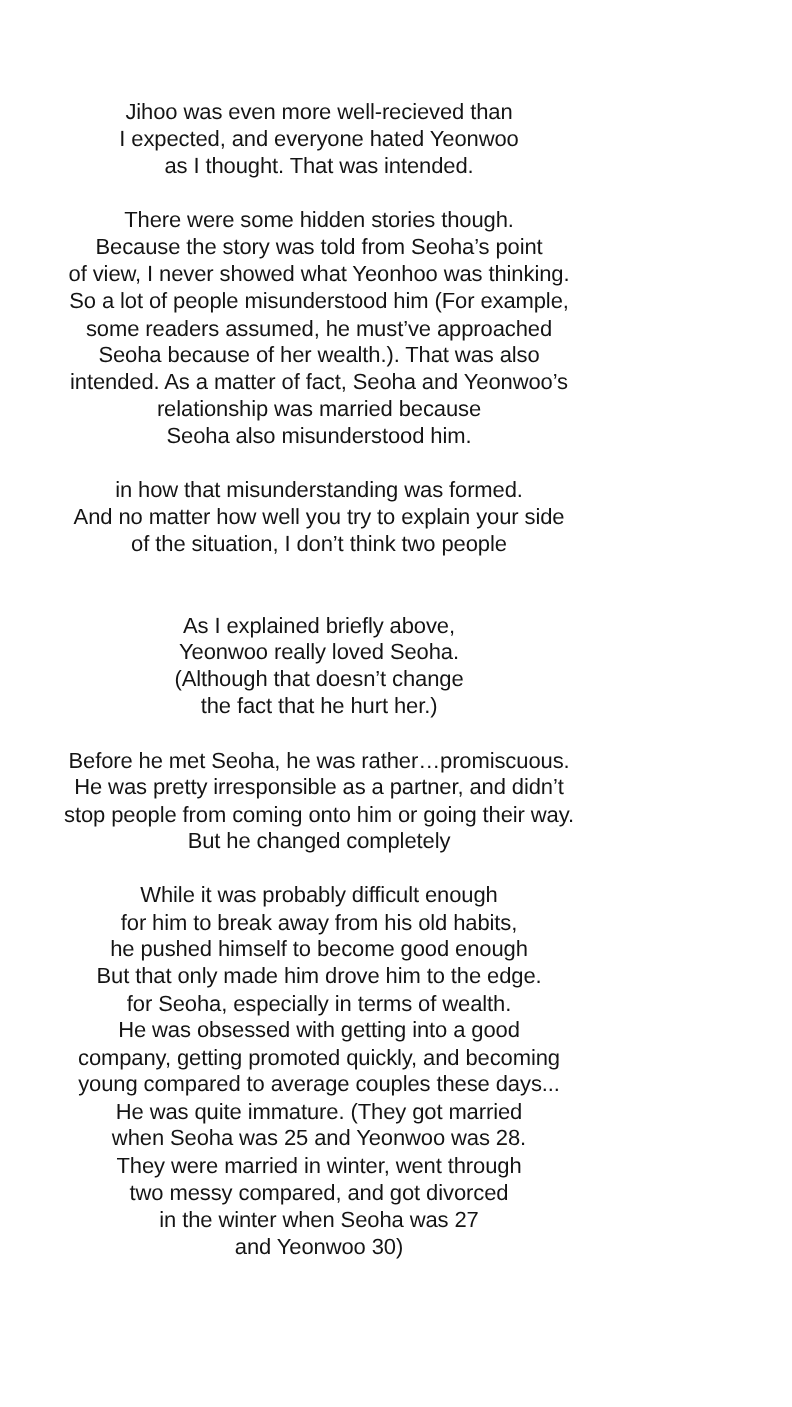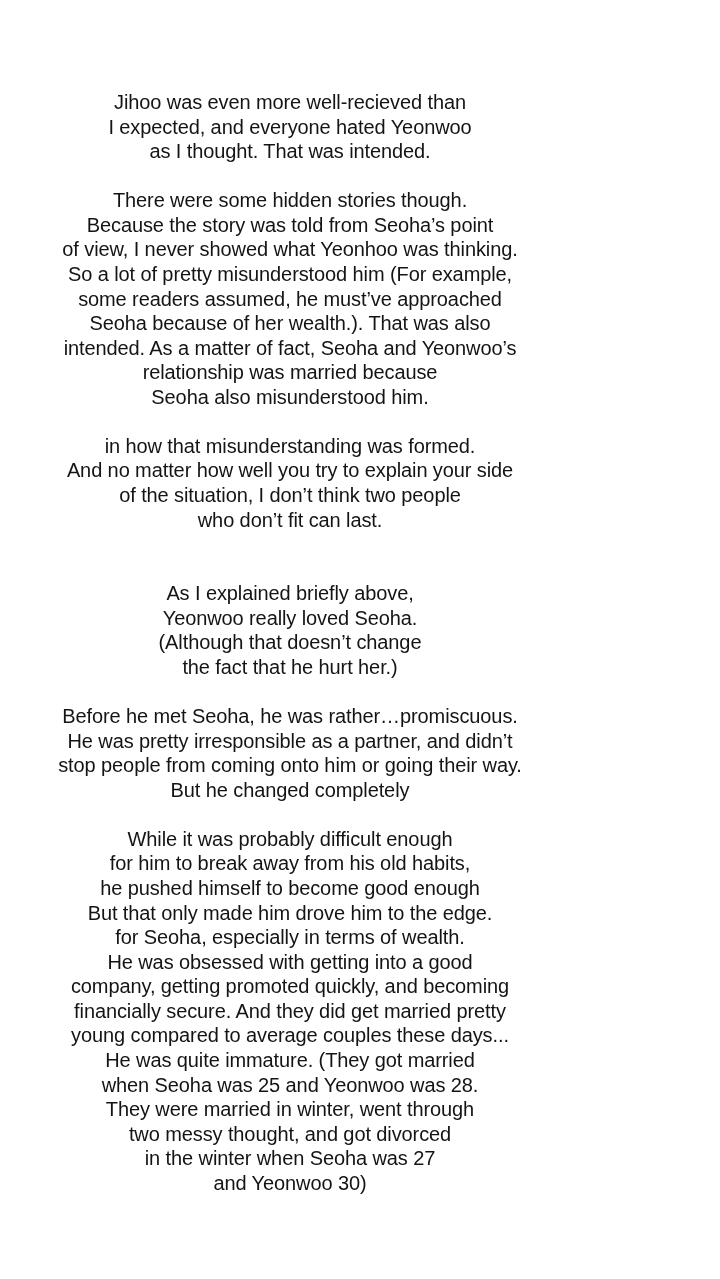--- a/index.html
+++ b/index.html
@@ -46,35 +46,34 @@
     <span class="line">I expected, and everyone hated Yeonwoo</span>
     <span class="line">as I thought. That was intended.</span>
   </div>
 
   <div class="gap1"></div>
 
   <div class="para">
     <span class="line">There were some hidden stories though.</span>
     <span class="line">Because the story was told from Seoha’s point</span>
     <span class="line">of view, I never showed what Yeonhoo was thinking.</span>
-    <span class="line">So a lot of pretty misunderstood him (For example,</span>
+    <span class="line">So a lot of people misunderstood him (For example,</span>
     <span class="line">some readers assumed, he must’ve approached</span>
     <span class="line">Seoha because of her wealth.). That was also</span>
     <span class="line">intended. As a matter of fact, Seoha and Yeonwoo’s</span>
     <span class="line">relationship was married because</span>
     <span class="line">Seoha also misunderstood him.</span>
   </div>
 
   <div class="gap1"></div>
 
   <div class="para">
     <span class="line">in how that misunderstanding was formed.</span>
     <span class="line">And no matter how well you try to explain your side</span>
     <span class="line">of the situation, I don’t think two people</span>
-    <span class="line">who don’t fit can last.</span>
   </div>
 
   <div class="gap2"></div>
 
   <div class="para">
     <span class="line">As I explained briefly above,</span>
     <span class="line">Yeonwoo really loved Seoha.</span>
     <span class="line">(Although that doesn’t change</span>
     <span class="line">the fact that he hurt her.)</span>
   </div>
@@ -91,23 +90,22 @@
   <div class="gap1"></div>
 
   <div class="para">
     <span class="line">While it was probably difficult enough</span>
     <span class="line">for him to break away from his old habits,</span>
     <span class="line">he pushed himself to become good enough</span>
     <span class="line">But that only made him drove him to the edge.</span>
     <span class="line">for Seoha, especially in terms of wealth.</span>
     <span class="line">He was obsessed with getting into a good</span>
     <span class="line">company, getting promoted quickly, and becoming</span>
-    <span class="line">financially secure. And they did get married pretty</span>
     <span class="line">young compared to average couples these days...</span>
     <span class="line">He was quite immature. (They got married</span>
     <span class="line">when Seoha was 25 and Yeonwoo was 28.</span>
     <span class="line">They were married in winter, went through</span>
-    <span class="line">two messy thought, and got divorced</span>
+    <span class="line">two messy compared, and got divorced</span>
     <span class="line">in the winter when Seoha was 27</span>
     <span class="line">and Yeonwoo 30)</span>
   </div>
 
 </div>
 
 </body></html>

